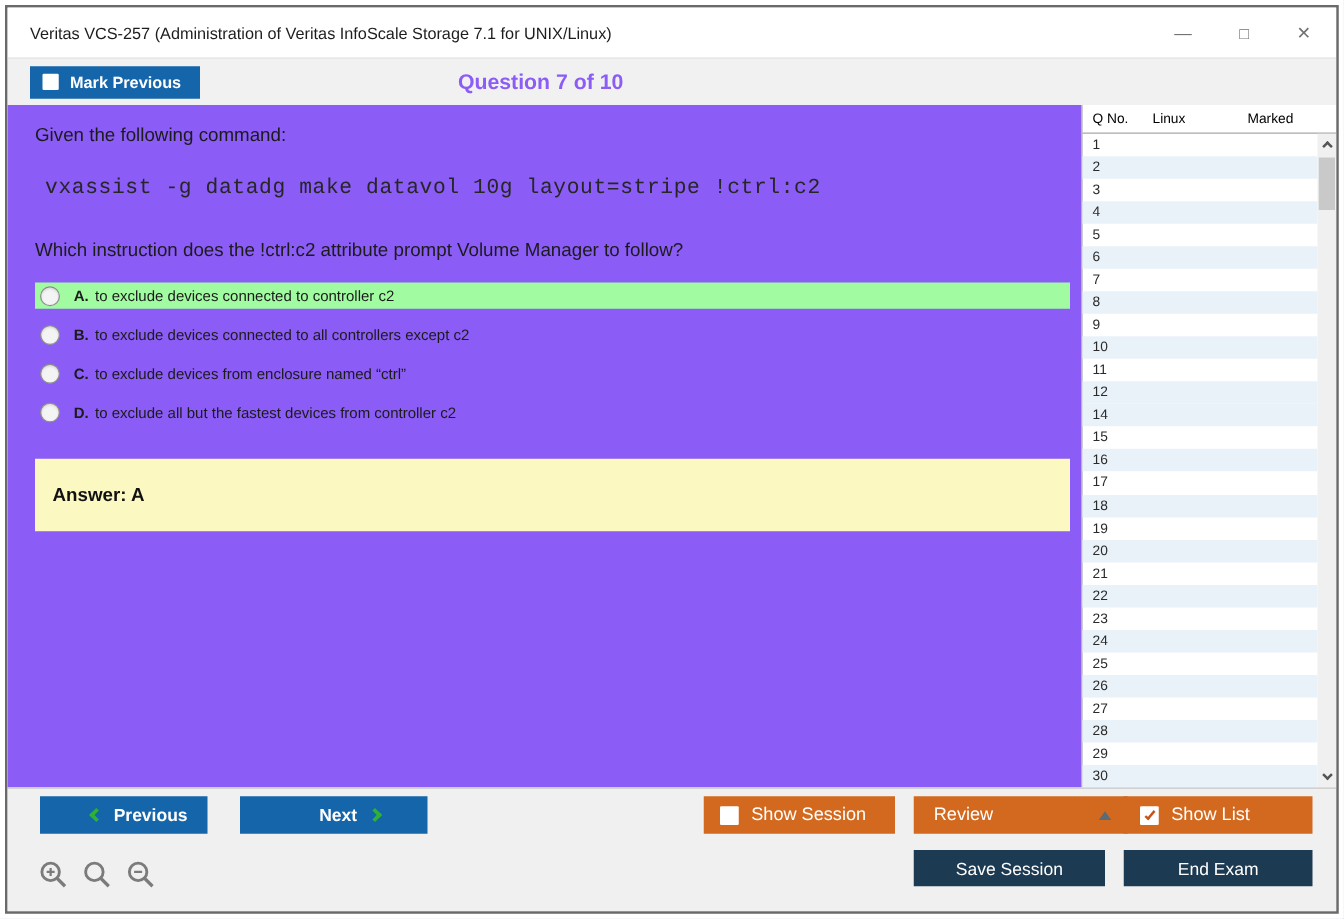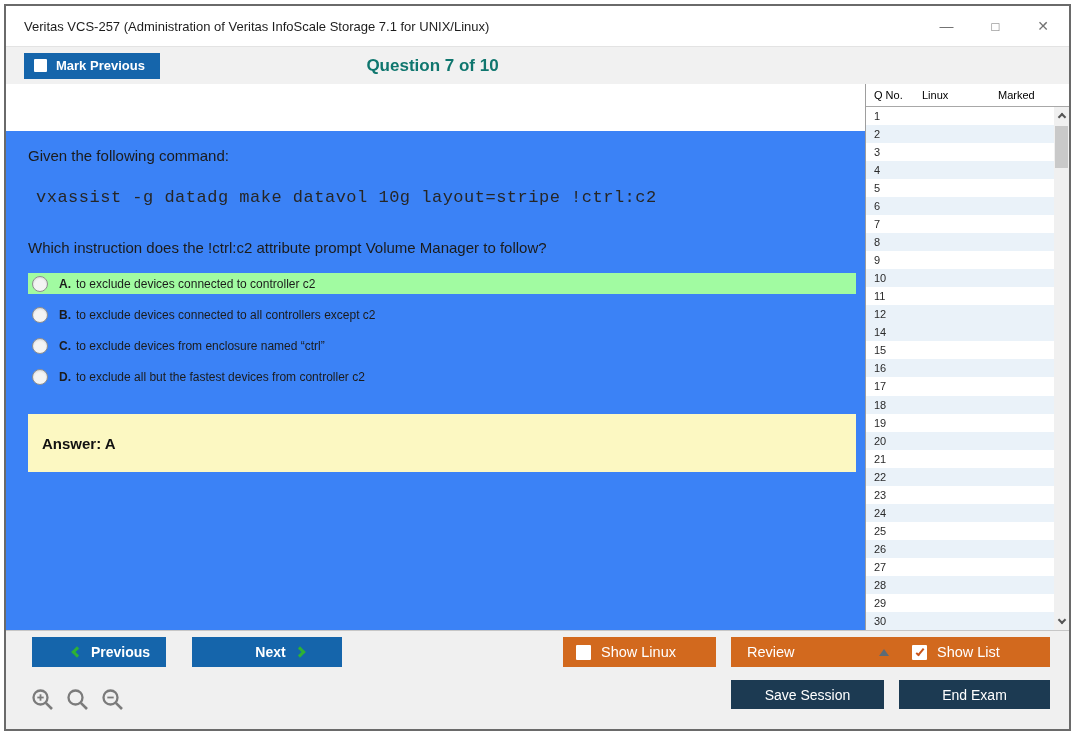--- a/index.html
+++ b/index.html
@@ -14,24 +14,24 @@
   .titletext { font-size: 13px; color: #1d1d1d; }
   .wincontrols { margin-left: auto; display: flex; align-items: center; gap: 38px; color: #737373; }
   .wincontrols span { cursor: default; line-height: 1; }
   .win-min { font-size: 14px; }
   .win-max { font-size: 13px; }
   .win-close { font-size: 14px; }
   
   .strip { height: 38px; background: #f1f1f1; border-top: 1px solid #e3e3e3; display: flex; align-items: center; padding: 0 18px; position: relative; flex: 0 0 auto; }
   .markbtn { display: flex; align-items: center; gap: 9px; background: #1565ab; color: #fff; font-weight: bold; font-size: 13px; height: 26px; padding: 0 15px 0 10px; border: none; cursor: pointer; }
   .cbox { width: 13px; height: 13px; background: #fff; border-radius: 1px; flex: 0 0 auto; }
-  .counter { position: absolute; left: 0; right: 210px; text-align: center; font-size: 17px; font-weight: bold; color: #0f766e; }
+  .counter { position: absolute; left: 0; right: 210px; text-align: center; font-size: 17px; font-weight: bold; color: #8b5cf6; }
   
   .bodyrow { flex: 1 1 auto; display: flex; min-height: 0; }
-  .main { flex: 1 1 auto; background: #3b82f6; padding: 16px 5px 0 22px; overflow: hidden; margin-top: 47px; }
+  .main { flex: 1 1 auto; background: #8b5cf6; padding: 16px 5px 0 22px; overflow: hidden; }
   .intro { font-size: 15px; color: #1b1b1b; }
   .cmd { margin-top: 24px; padding-left: 8px; font-family: "Liberation Mono", monospace; font-size: 17px; letter-spacing: 0.5px; color: #262626; white-space: pre; }
   .prompt { margin-top: 32px; font-size: 15px; color: #1b1b1b; }
   .opts { margin-top: 17px; width: 828px; }
   .opt { display: flex; align-items: center; height: 21px; margin-bottom: 10px; padding-left: 4px; cursor: pointer; }
   .opt.hl { background: #a1fba1; }
   .radio { width: 16px; height: 16px; border-radius: 50%; border: 1px solid #8d8d8d; background: #f4f4f4; box-shadow: inset 0 1px 2px rgba(0,0,0,0.12); margin-right: 11px; flex: 0 0 auto; cursor: pointer; }
   .optxt { font-size: 12px; color: #1b1b1b; white-space: nowrap; }
   .optxt b { margin-right: 5px; }
   .answerbox { margin-top: 27px; width: 828px; height: 58px; background: #fcf8c2; display: flex; align-items: center; padding-left: 14px; font-size: 15px; font-weight: bold; color: #111; }
@@ -286,21 +286,21 @@
       <span class="chev left"></span>
       <span>Previous</span>
     </button>
     <button class="fbtn blue" style="left:186px; top:6px; width:150px;">
       <span>Next</span>
       <span class="chev right"></span>
     </button>
 
     <button class="fbtn orange" style="left:557px; top:6px; width:153px; justify-content:flex-start; padding-left:13px;">
       <span class="cbox2"></span>
-      <span>Show Linux</span>
+      <span>Show Session</span>
     </button>
     <button class="fbtn orange" style="left:725px; top:6px; width:171px; justify-content:space-between; padding:0 13px 0 16px;">
       <span>Review</span>
       <span class="tri-up"></span>
     </button>
     <button class="fbtn orange" style="left:893px; top:6px; width:151px; justify-content:flex-start; padding-left:13px;">
       <span class="cbox2">
           <span class="checkmark"></span>
         </span>
       <span>Show List</span>

